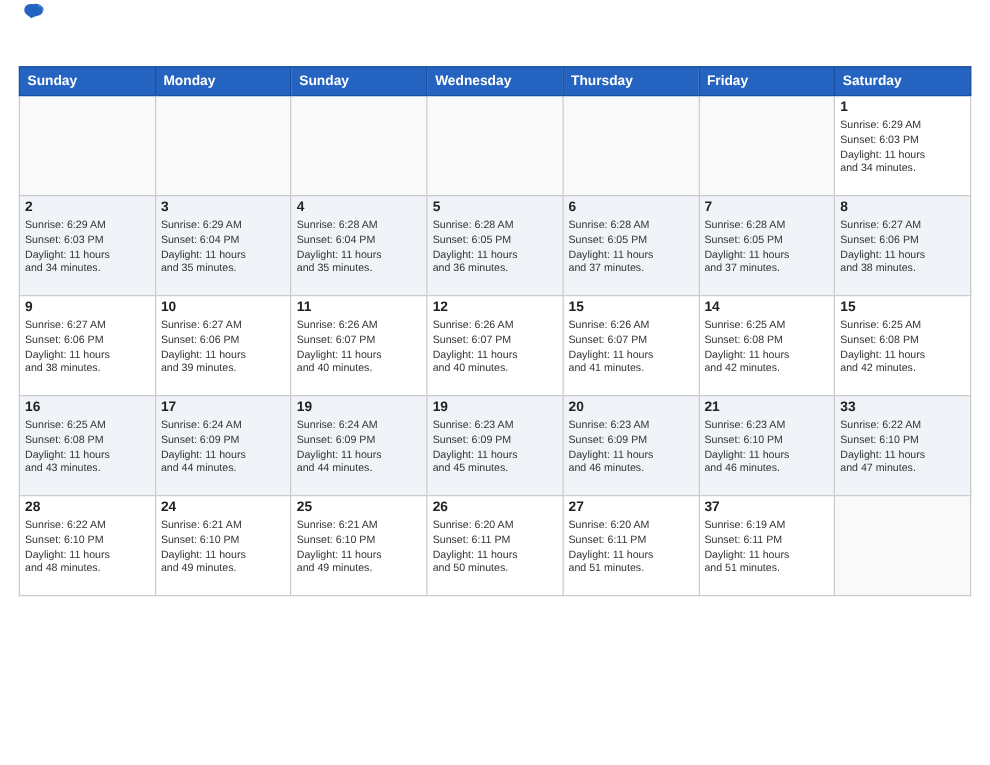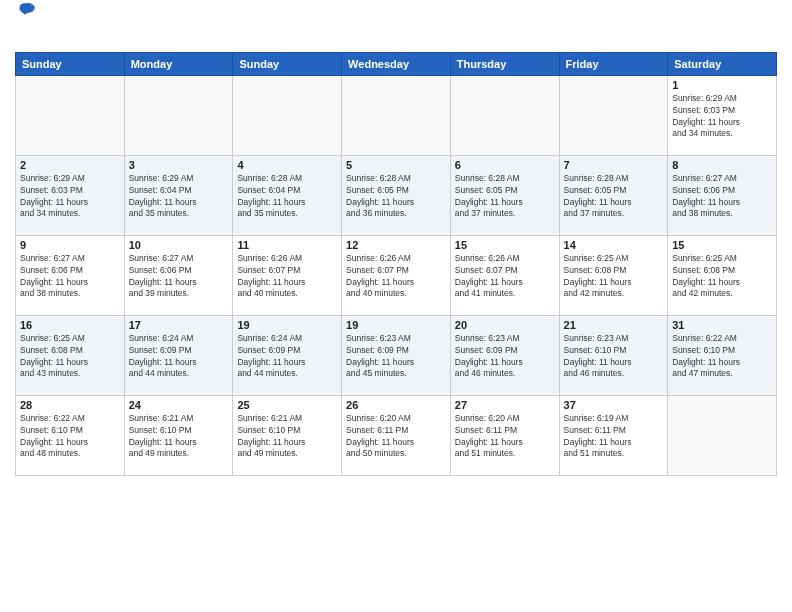--- a/index.html
+++ b/index.html
@@ -174,21 +174,21 @@
           </td>
           <td>
             <div class="day-num">20</div>
             <div class="day-info">Sunrise: 6:23 AM<br>Sunset: 6:09 PM<br>Daylight: 11 hours<br>and 46 minutes.</div>
           </td>
           <td>
             <div class="day-num">21</div>
             <div class="day-info">Sunrise: 6:23 AM<br>Sunset: 6:10 PM<br>Daylight: 11 hours<br>and 46 minutes.</div>
           </td>
           <td>
-            <div class="day-num">31</div>
+            <div class="day-num">33</div>
             <div class="day-info">Sunrise: 6:22 AM<br>Sunset: 6:10 PM<br>Daylight: 11 hours<br>and 47 minutes.</div>
           </td>
         </tr>
         <tr>
           <td>
             <div class="day-num">28</div>
             <div class="day-info">Sunrise: 6:22 AM<br>Sunset: 6:10 PM<br>Daylight: 11 hours<br>and 48 minutes.</div>
           </td>
           <td>
             <div class="day-num">24</div>

